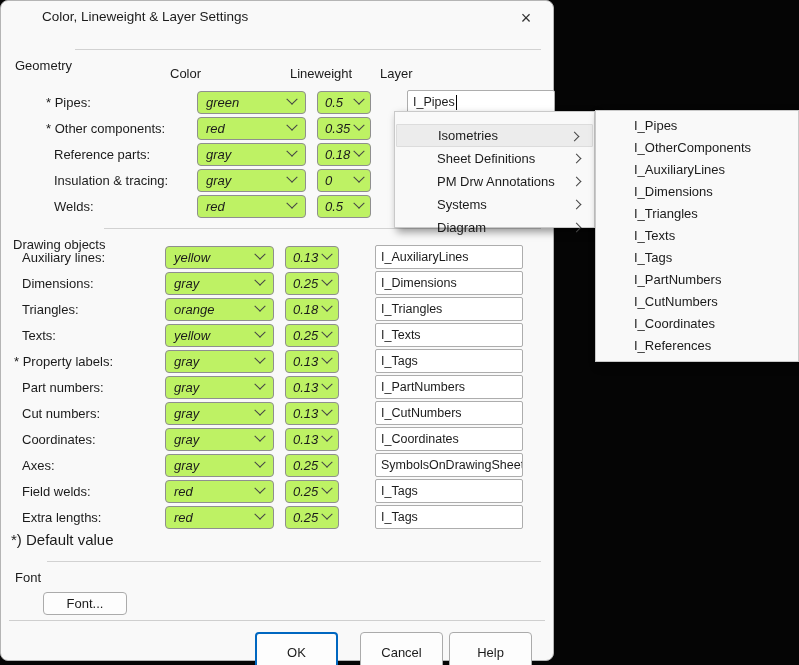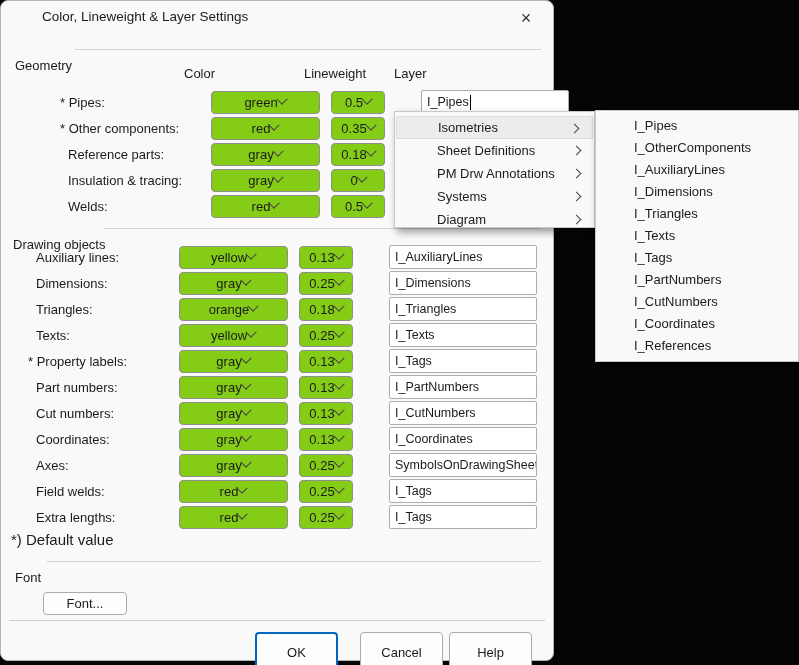--- a/index.html
+++ b/index.html
@@ -13,30 +13,30 @@
   .titlebar{position:absolute;left:0;top:0;width:100%;height:40px;}
   .title{position:absolute;left:16px;top:8px;font-size:13.5px;color:#1b1b1b;white-space:nowrap;margin-left:25px;}
   .close-btn{position:absolute;right:12px;top:4px;width:30px;height:26px;border:none;background:transparent;
              font-size:18px;color:#333;cursor:default;display:flex;align-items:center;justify-content:center;padding:0;}
 
   .group-label{position:absolute;font-size:13px;color:#1b1b1b;white-space:nowrap;margin-top:16px;}
   .group-line{position:absolute;height:1px;background:#d2d2d2;}
 
   
   .hdr-row,.row{display:grid;grid-template-columns:164px 109px 11px 54px 36px 148px;
-                align-items:center;padding-left:14px;box-sizing:border-box;}
+                align-items:center;box-sizing:border-box;}
   .hdr-row{position:absolute;left:0;top:62px;width:100%;height:20px;}
   .hdr{font-size:13px;padding-left:5px;white-space:nowrap;overflow:visible;}
   .rows{position:absolute;left:0;width:100%;}
   .row{height:26px;}
   .lbl{font-size:13px;padding-left:21px;white-space:nowrap;grid-column:1;}
   .lbl.star{padding-left:13px;}
-  .combo{grid-column:2;height:23px;border:1px solid #8f8f8f;border-radius:4px;background:#84cc16;
-         display:flex;align-items:center;justify-content:center;padding:0 9px 0 8px;
-         font-size:13px;box-sizing:border-box;}
+  .combo{grid-column:2;height:23px;border:1px solid #8f8f8f;border-radius:4px;background:#bef264;
+         display:flex;align-items:center;justify-content:space-between;padding:0 9px 0 8px;
+         font-size:13px;box-sizing:border-box;font-style:italic;}
   .combo.lw{grid-column:4;padding:0 7px 0 7px;}
   .chev-down{width:7px;height:7px;border-right:1.3px solid #454545;border-bottom:1.3px solid #454545;
              transform:rotate(45deg) translate(-2px,-2px);flex:0 0 auto;}
   .layerbox{grid-column:6;height:24px;border:1px solid #adadad;border-radius:2px;background:#fff;
             display:flex;align-items:center;padding:0 5px;font-size:12.5px;box-sizing:border-box;
             white-space:nowrap;overflow:hidden;}
   .caret{display:inline-block;width:1px;height:15px;background:#000;margin-left:1px;}
 
   .footnote{position:absolute;left:10px;top:530px;font-size:15px;}
 
@@ -45,21 +45,21 @@
   .separator{position:absolute;left:8px;right:8px;top:619px;height:1px;background:#cfcfcf;}
   .btn{position:absolute;top:631px;width:83px;height:40px;border:1px solid #ababab;border-radius:4px;
        background:#fdfdfd;font-size:13px;font-family:inherit;color:#1b1b1b;padding:0;}
   .btn.ok{left:254px;border:2px solid #0067c0;}
   .btn.cancel{left:359px;}
   .btn.help{left:448px;}
 
   
   .menu{position:absolute;left:394px;top:111px;width:201px;height:117px;background:#f9f9f9;
         border:1px solid #c9c9c9;box-sizing:border-box;box-shadow:3px 4px 8px rgba(0,0,0,0.4);
-        padding-top:4px;}
+        padding-top:12px;}
   .menu-item{position:relative;height:23px;line-height:23px;padding-left:42px;font-size:13px;
              color:#1b1b1b;box-sizing:border-box;white-space:nowrap;}
   .menu-item.highlight{background:#ececec;border:1px solid #dcdcdc;height:23px;line-height:21px;
                        margin:0 1px;padding-left:41px;border-radius:1px;}
   .chev-right{position:absolute;right:14px;top:8px;width:6px;height:6px;
               border-right:1.3px solid #454545;border-top:1.3px solid #454545;transform:rotate(45deg);}
   .submenu{position:absolute;left:595px;top:110px;width:204px;height:252px;background:#f9f9f9;
            border:1px solid #c9c9c9;box-sizing:border-box;box-shadow:3px 4px 8px rgba(0,0,0,0.4);
            padding:4px 0;}
   .submenu-item{height:22px;line-height:22px;padding-left:38px;font-size:13px;color:#1b1b1b;

